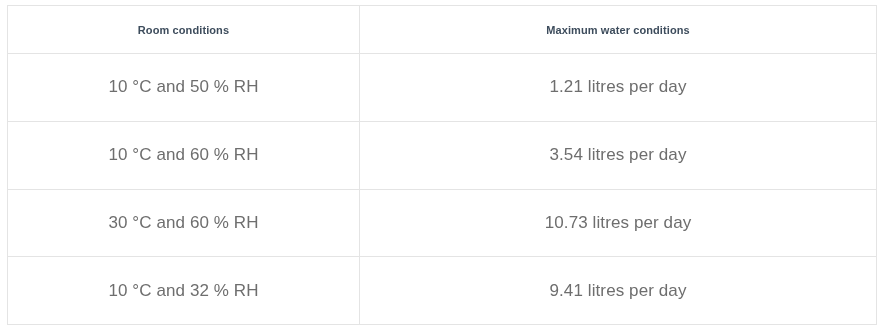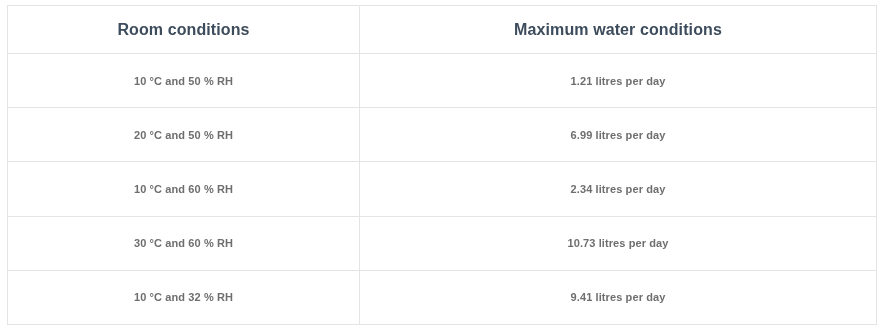--- a/index.html
+++ b/index.html
@@ -39,30 +39,30 @@
     vertical-align: middle;
     padding: 0 8px;
     box-sizing: border-box;
   }
 
   col.col-conditions { width: 352px; }
   col.col-withdrawal { width: 517px; }
 
   table.data-table thead th {
     height: 48px;
-    font-size: 16px;
+    font-size: 11px;
     font-weight: 600;
     color: #3d4c5c;
     letter-spacing: 0.1px;
   }
 
   table.data-table tbody td {
     height: 45px;
-    font-size: 11px;
-    font-weight: 700;
+    font-size: 17px;
+    font-weight: 400;
     color: #6e6e6e;
     letter-spacing: 0.1px;
   }
 </style>
 </head>
 <body>
 
 <div class="table-wrap">
   <table class="data-table">
     <colgroup>
@@ -74,26 +74,22 @@
         <th>Room conditions</th>
         <th>Maximum water conditions</th>
       </tr>
     </thead>
     <tbody>
       <tr>
         <td>10 °C and 50 % RH</td>
         <td>1.21 litres per day</td>
       </tr>
       <tr>
-        <td>20 °C and 50 % RH</td>
-        <td>6.99 litres per day</td>
-      </tr>
-      <tr>
         <td>10 °C and 60 % RH</td>
-        <td>2.34 litres per day</td>
+        <td>3.54 litres per day</td>
       </tr>
       <tr>
         <td>30 °C and 60 % RH</td>
         <td>10.73 litres per day</td>
       </tr>
       <tr>
         <td>10 °C and 32 % RH</td>
         <td>9.41 litres per day</td>
       </tr>
     </tbody>

